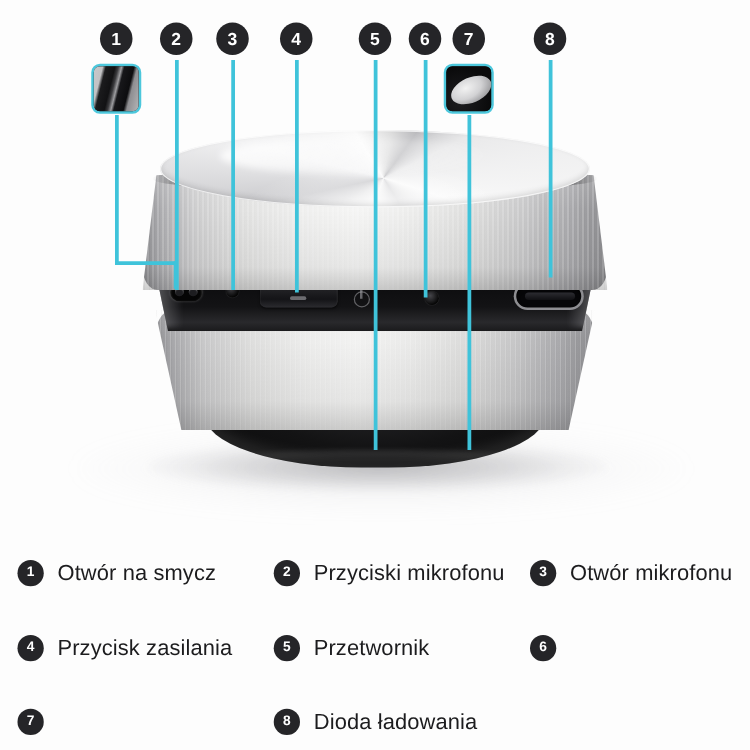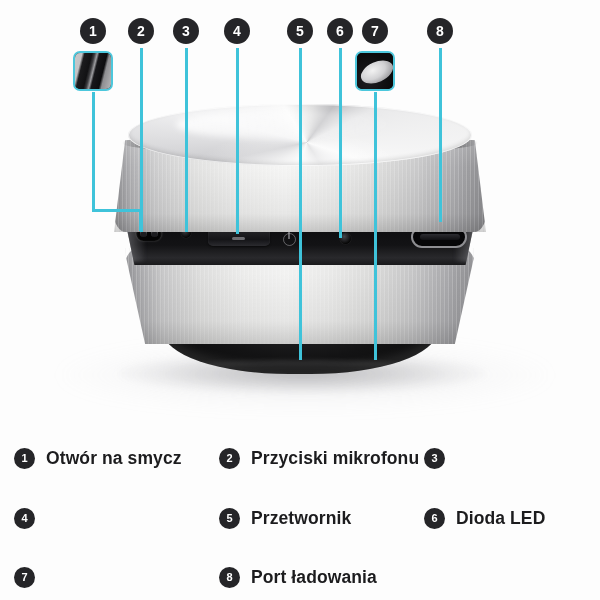--- a/index.html
+++ b/index.html
@@ -434,21 +434,21 @@
     font-size: 11px;
     font-weight: bold;
     line-height: 21px;
     text-align: center;
     flex: 0 0 auto;
     font-family: "Liberation Sans", sans-serif;
   }
   .legend-text {
     margin-left: 11px;
     font-size: 17.5px;
-    font-weight: bold;
+    font-weight: normal;
     color: #1c1c1e;
     letter-spacing: .1px;
     font-family: "Liberation Sans", sans-serif;
   }
 </style>
 </head>
 <body>
 
 <div id="page">
 
@@ -533,40 +533,41 @@
       <div class="legend-text">Otwór na smycz</div>
     </div>
 
     <div class="legend-item" style="left:219px; top:28px;">
       <div class="legend-badge">2</div>
       <div class="legend-text">Przyciski mikrofonu</div>
     </div>
 
     <div class="legend-item" style="left:424px; top:28px;">
       <div class="legend-badge">3</div>
+      <div class="legend-text">Otwór mikrofonu</div>
     </div>
 
     <div class="legend-item" style="left:14px; top:88px;">
       <div class="legend-badge">4</div>
+      <div class="legend-text">Przycisk zasilania</div>
     </div>
 
     <div class="legend-item" style="left:219px; top:88px;">
       <div class="legend-badge">5</div>
       <div class="legend-text">Przetwornik</div>
     </div>
 
     <div class="legend-item" style="left:424px; top:88px;">
       <div class="legend-badge">6</div>
-      <div class="legend-text">Dioda LED</div>
     </div>
 
     <div class="legend-item" style="left:14px; top:147px;">
       <div class="legend-badge">7</div>
     </div>
 
     <div class="legend-item" style="left:219px; top:147px;">
       <div class="legend-badge">8</div>
-      <div class="legend-text">Port ładowania</div>
+      <div class="legend-text">Dioda ładowania</div>
     </div>
 
   </div>
 
 </div>
 
 </body></html>

